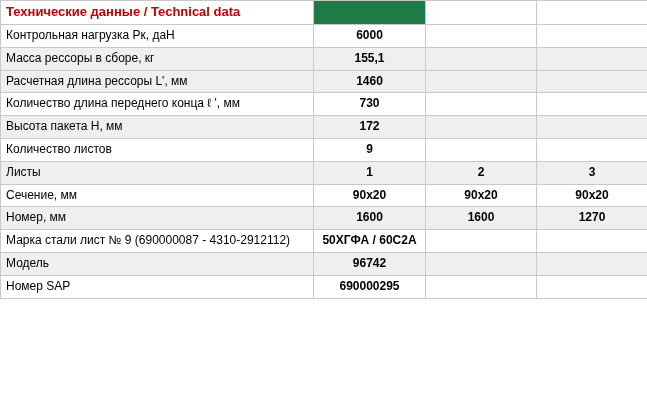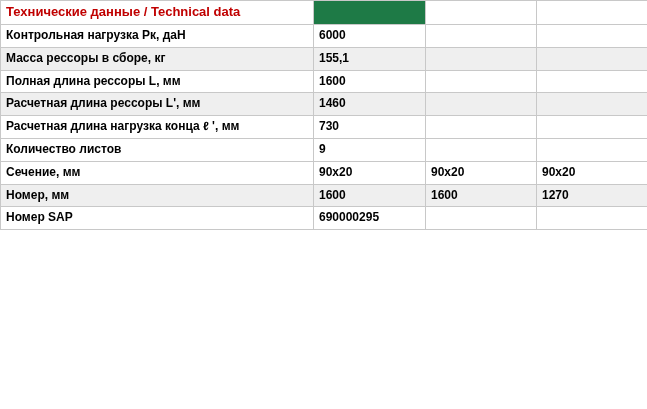--- a/index.html
+++ b/index.html
@@ -58,23 +58,24 @@
   }
   .title-blank-cell {
     background: #ffffff;
     border: 1px solid #ffffff;
     border-bottom: 1px solid #c8c8c8;
   }
   .row-shade td { background: #efefef; margin-top: 20px; }
   .row-plain td { background: #ffffff; }
   .val {
     font-weight: bold;
+    text-align: center;
   }
   .label {
-    font-weight: bold;
+    font-weight: normal;
   }
   .tall td { height: 40px; }
   .nowrapish { white-space: normal; }
 </style>
 </head>
 <body>
 
 <div class="sheet">
   <table class="spec">
     <colgroup>
@@ -98,67 +99,85 @@
         <td class="val"></td>
       </tr>
 
       <tr class="row-shade">
         <td class="label">Масса рессоры в сборе, кг</td>
         <td class="val">155,1</td>
         <td class="val"></td>
         <td class="val"></td>
       </tr>
 
-      <tr class="row-plain">
-        <td class="label">Полная длина рессоры L, мм</td>
-        <td class="val">1600</td>
-        <td class="val"></td>
-        <td class="val"></td>
-      </tr>
 
       <tr class="row-shade">
         <td class="label">Расчетная длина рессоры L', мм</td>
         <td class="val">1460</td>
         <td class="val"></td>
         <td class="val"></td>
       </tr>
 
       <tr class="row-plain">
-        <td class="label">Расчетная длина нагрузка конца ℓ ', мм</td>
+        <td class="label">Количество длина переднего конца ℓ ', мм</td>
         <td class="val">730</td>
         <td class="val"></td>
         <td class="val"></td>
       </tr>
 
+      <tr class="row-shade">
+        <td class="label">Высота пакета Н, мм</td>
+        <td class="val">172</td>
+        <td class="val"></td>
+        <td class="val"></td>
+      </tr>
 
       <tr class="row-plain">
         <td class="label">Количество листов</td>
         <td class="val">9</td>
         <td class="val"></td>
         <td class="val"></td>
       </tr>
 
+      <tr class="row-shade">
+        <td class="label">Листы</td>
+        <td class="val">1</td>
+        <td class="val">2</td>
+        <td class="val">3</td>
+      </tr>
 
       <tr class="row-plain">
         <td class="label">Сечение, мм</td>
         <td class="val">90х20</td>
         <td class="val">90х20</td>
         <td class="val">90х20</td>
       </tr>
 
       <tr class="row-shade">
         <td class="label">Номер, мм</td>
         <td class="val">1600</td>
         <td class="val">1600</td>
         <td class="val">1270</td>
       </tr>
 
 
 
+      <tr class="row-plain tall">
+        <td class="label nowrapish">Марка стали лист № 9 (690000087 - 4310-2912112)</td>
+        <td class="val">50ХГФА / 60С2А</td>
+        <td class="val"></td>
+        <td class="val"></td>
+      </tr>
 
+      <tr class="row-shade">
+        <td class="label">Модель</td>
+        <td class="val">96742</td>
+        <td class="val"></td>
+        <td class="val"></td>
+      </tr>
 
       <tr class="row-plain">
         <td class="label">Номер SAP</td>
         <td class="val">690000295</td>
         <td class="val"></td>
         <td class="val"></td>
       </tr>
     </tbody>
   </table>
 </div>

